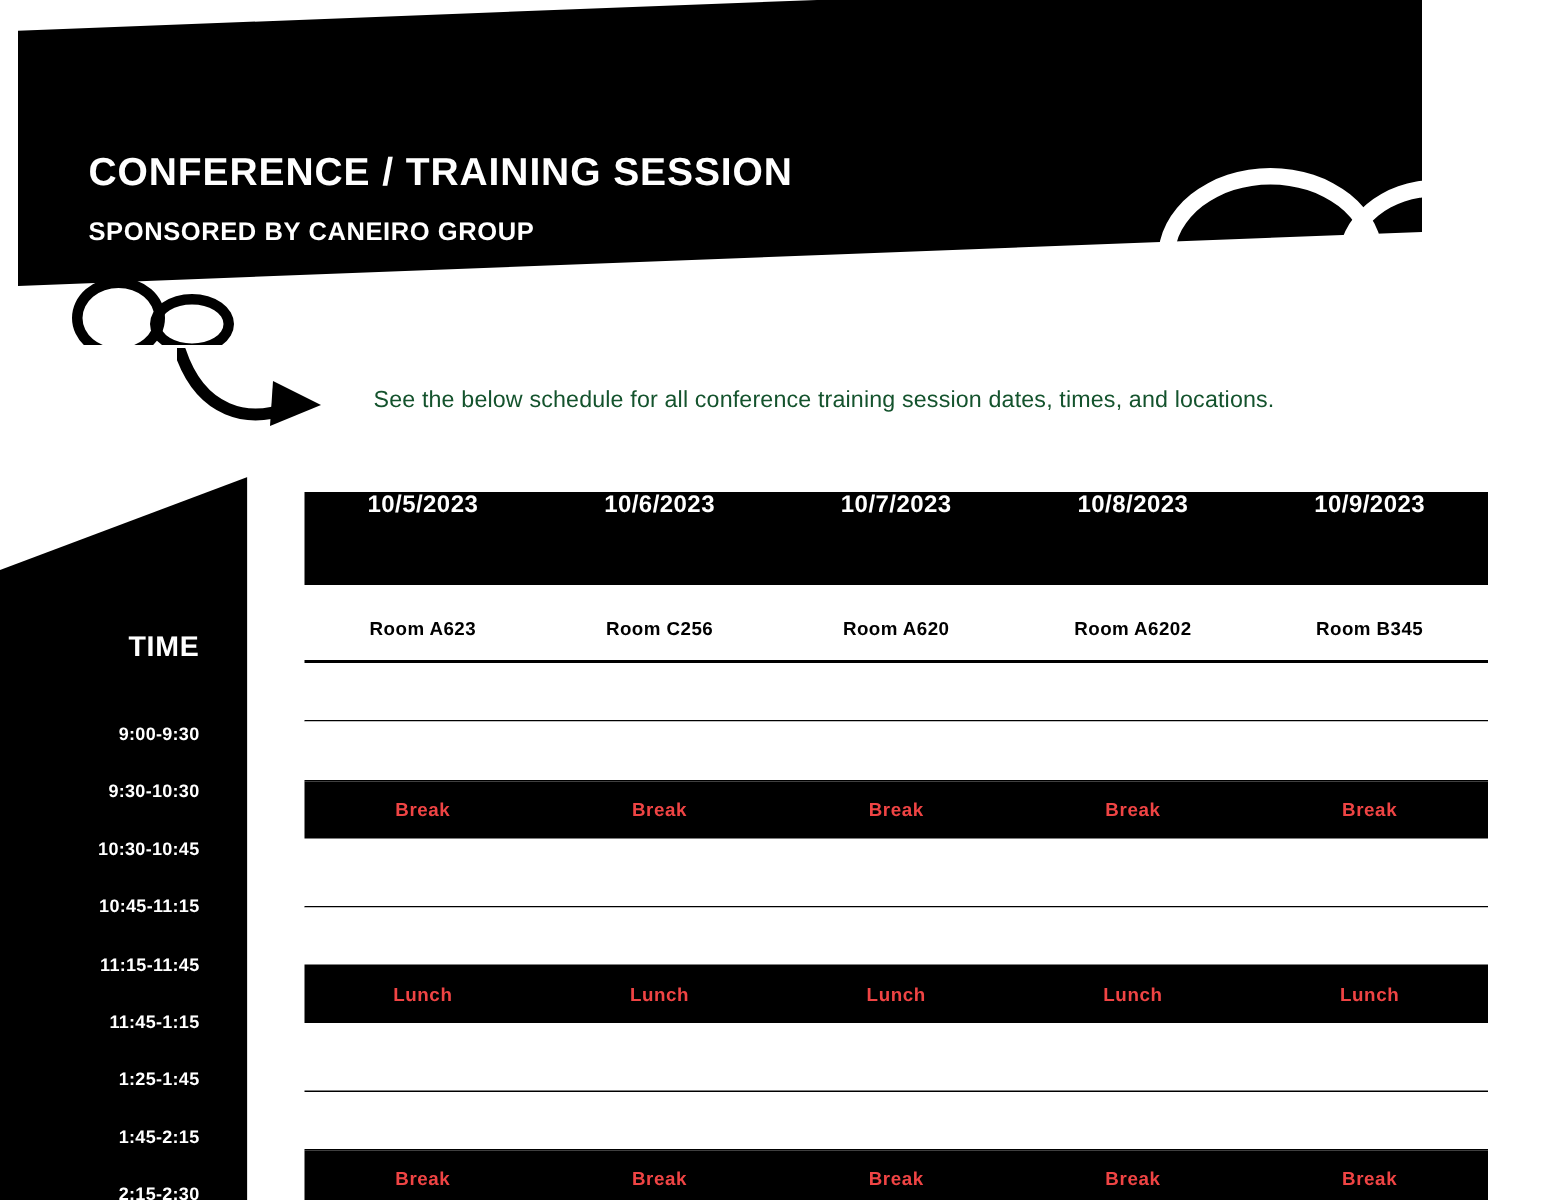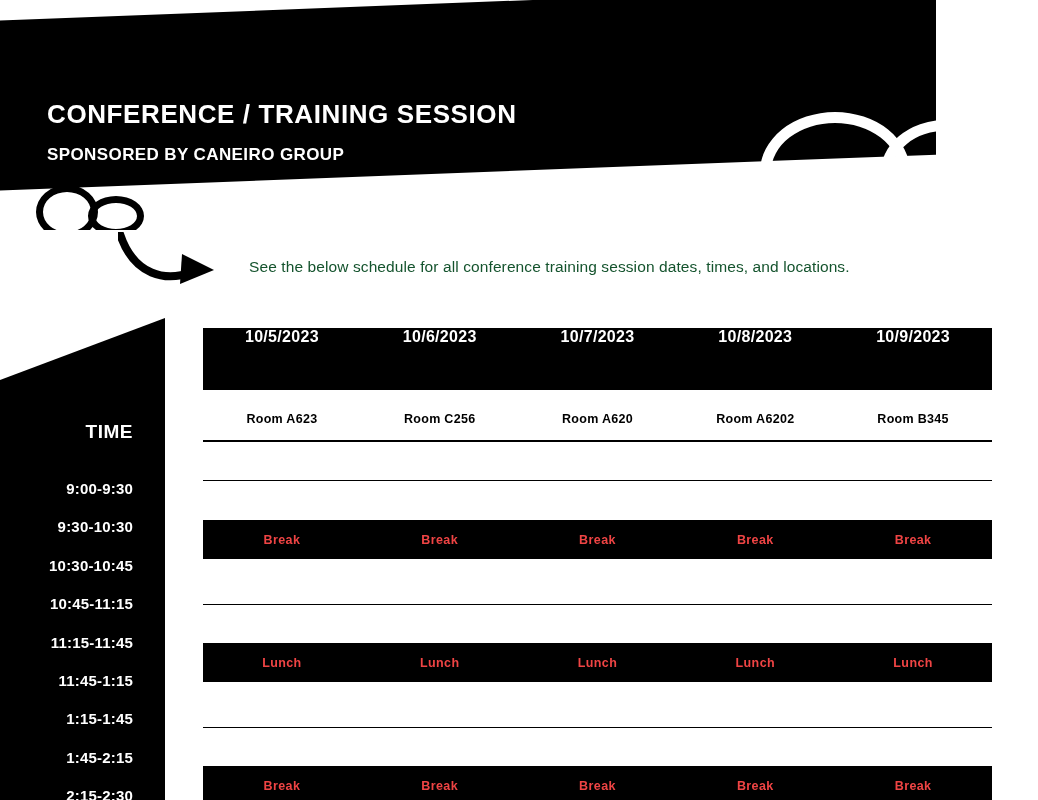--- a/index.html
+++ b/index.html
@@ -12,21 +12,21 @@
     background: #ffffff;
     font-family: "Liberation Sans", sans-serif;
     overflow: hidden;
     position: relative;
   }
 
   
   .header-wrap {
     position: absolute;
     top: 0;
-    left: 0;
+    left: 12px;
     width: 936px;
     height: 230px;
     overflow: hidden;
   }
   .header-band {
     position: absolute;
     left: -40px;
     top: 22px;
     width: 1120px;
     height: 170px;
@@ -113,21 +113,21 @@
     color: #ffffff;
     margin-top: 21px;
   }
   .time-head {
     font-size: 19px;
     font-weight: bold;
     letter-spacing: 0.5px;
     margin-bottom: 27px;
   }
   .time-slot {
-    font-size: 15px;
+    font-size: 12px;
     font-weight: bold;
     height: 38.4px;
     line-height: 38.4px;
     letter-spacing: 0.2px;
   }
 
   
   .table {
     position: absolute;
     left: 203px;
@@ -231,21 +231,21 @@
 
 <div class="time-col">
   <div class="time-head">TIME</div>
   <div id="time-slots">
       <div class="time-slot">9:00-9:30</div>
       <div class="time-slot">9:30-10:30</div>
       <div class="time-slot">10:30-10:45</div>
       <div class="time-slot">10:45-11:15</div>
       <div class="time-slot">11:15-11:45</div>
       <div class="time-slot">11:45-1:15</div>
-      <div class="time-slot">1:15-1:45</div>
+      <div class="time-slot">1:25-1:45</div>
       <div class="time-slot">1:45-2:15</div>
       <div class="time-slot">2:15-2:30</div>
     </div>
 </div>
 
 <div class="table">
   <div class="row head-row" id="date-header-row">
       <div class="cell head-cell">10/5/2023</div>
       <div class="cell head-cell">10/6/2023</div>
       <div class="cell head-cell">10/7/2023</div>

